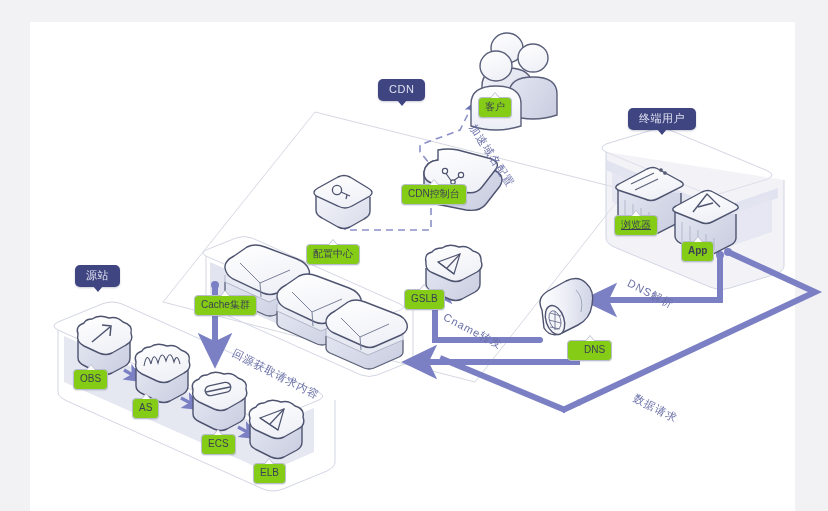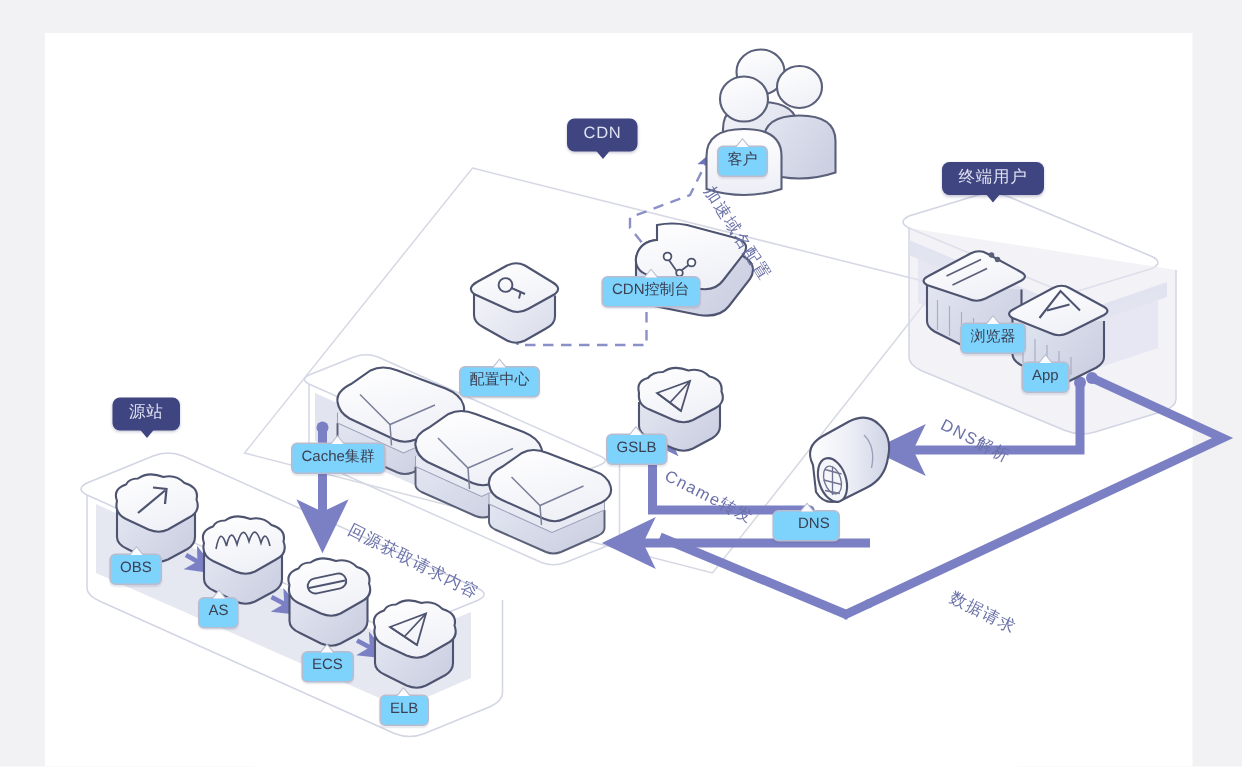--- a/index.html
+++ b/index.html
@@ -34,21 +34,21 @@
   }
   .zone-badge::after{
     content:"";position:absolute;left:50%;bottom:-5px;margin-left:-5px;
     width:0;height:0;border-left:5px solid transparent;border-right:5px solid transparent;
     border-top:6px solid #3f4580;
   }
 
   
   .pin{
     position:absolute;
-    background:#7dd3fc;
+    background:#84cc16;
     border:1px solid #b9bccf;
     border-radius:4px;
     color:#3b3f52;
     font-size:10px;
     line-height:1;
     padding:4px 6px 5px 6px;
     white-space:nowrap;
     box-shadow:0 1px 1px rgba(60,65,100,.12);
   }
   .pin.up::after{
@@ -350,23 +350,23 @@
 
     <div class="zone-badge" style="left:358px;top:79px;">CDN</div>
     <div class="zone-badge" style="left:55px;top:265px;">源站</div>
     <div class="zone-badge" style="left:608px;top:108px;">终端用户</div>
 
     <div class="pin up" style="left:458px;top:97px;">客户</div>
     <div class="pin up" style="left:381px;top:184px;">CDN控制台</div>
     <div class="pin up" style="left:286px;top:244px;">配置中心</div>
     <div class="pin up" style="left:174px;top:295px;">Cache集群</div>
     <div class="pin up" style="left:384px;top:289px;">GSLB</div>
-    <div class="pin up" style="left:495px;top:340px;padding-left:16px;">DNS</div>
-    <div class="pin up" style="left:620px;top:215px;">浏览器</div>
-    <div class="pin up" style="left:661px;top:241px;">App</div>
+    <div class="pin up" style="left:547px;top:340px;padding-left:16px;">DNS</div>
+    <div class="pin up" style="left:594px;top:215px;text-decoration:underline;">浏览器</div>
+    <div class="pin up" style="left:661px;top:241px;font-weight:bold;">App</div>
     <div class="pin up" style="left:53px;top:369px;">OBS</div>
     <div class="pin up" style="left:112px;top:398px;text-align:center;">AS</div>
     <div class="pin up" style="left:181px;top:434px;">ECS</div>
     <div class="pin up" style="left:233px;top:463px;">ELB</div>
 
     <div class="flow-label" style="left:452px;top:118px;transform:rotate(57deg);">加速域名配置</div>
 
     <div class="flow-label" style="left:213px;top:345px;transform:rotate(27deg);">回源获取请求内容</div>
 
     <div class="flow-label" style="left:424px;top:309px;transform:rotate(27deg);">Cname转发</div>

